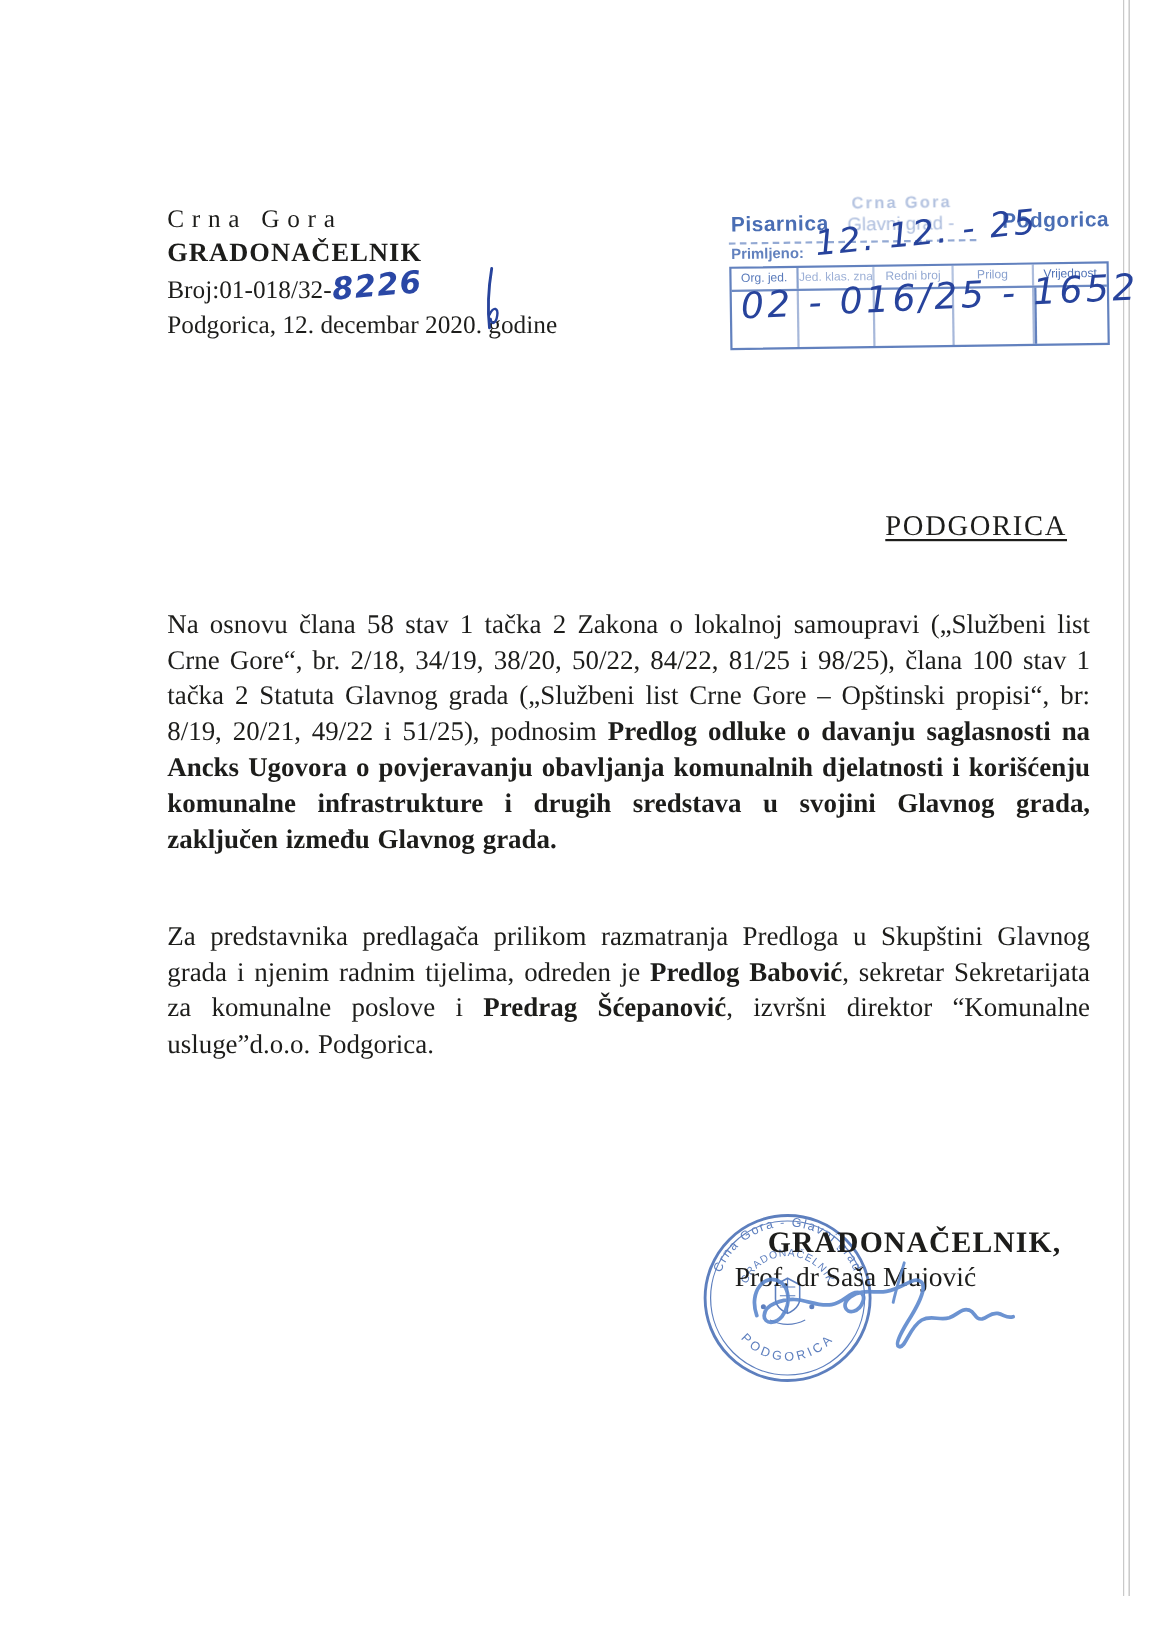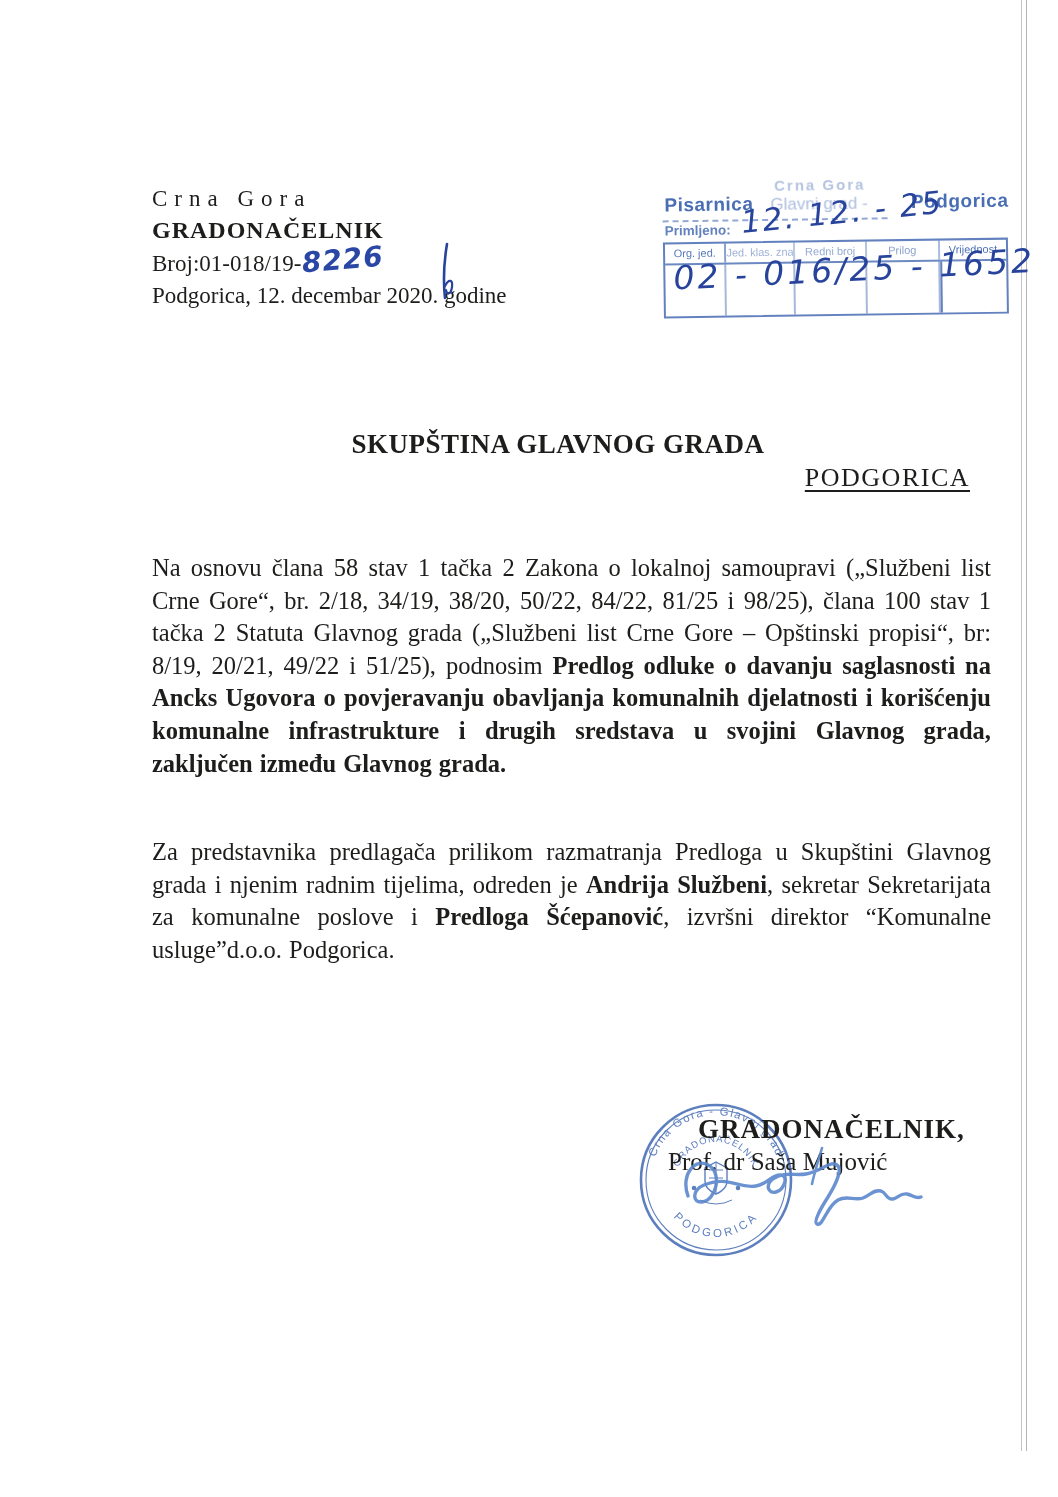--- a/index.html
+++ b/index.html
@@ -87,21 +87,21 @@
 <div class="page">
 
   <div class="edge-line a"></div>
   <div class="edge-line b"></div>
   <div class="speck"></div>
 
   <div class="letterhead">
     <div class="lh-country">Crna Gora</div>
     <div class="lh-office">GRADONAČELNIK</div>
     <div class="lh-ref">
-      <span>Broj:01-018/19-</span><span class="hw-ref">8226</span>
+      <span>Broj:01-018/32-</span><span class="hw-ref">8226</span>
       <svg class="hw-slash" width="22" height="64" viewBox="0 0 22 64">
         <path d="M12,2 C9,20 8,38 10,56" fill="none" stroke="#27439c" stroke-width="2.6" stroke-linecap="round"></path>
         <path d="M10,44 c4,-8 8,-6 7,1 c-1,7 -5,9 -6,3" fill="none" stroke="#27439c" stroke-width="2.2" stroke-linecap="round"></path>
       </svg>
     </div>
     <div class="lh-date">Podgorica, 12. decembar 2020. godine</div>
   </div>
 
   <div class="rstamp">
     <div class="rs-faint">Crna Gora</div>
@@ -125,29 +125,28 @@
         <div class="rs-bcell b0"></div>
         <div class="rs-bcell b1"></div>
         <div class="rs-bcell b2"></div>
         <div class="rs-bcell b3"></div>
         <div class="rs-bcell b4"></div>
       </div>
     </div>
     <div class="hw-entry">02 - 016/25 - 1652</div>
   </div>
 
-  <div class="addr1">SKUPŠTINA GLAVNOG GRADA</div>
   <div class="addr2">PODGORICA</div>
 
   <div class="para p1">
     <span>Na osnovu člana 58 stav 1 tačka 2 Zakona o lokalnoj samoupravi („Službeni list Crne Gore“, br. 2/18, 34/19, 38/20, 50/22, 84/22, 81/25 i 98/25), člana 100 stav 1 tačka 2 Statuta Glavnog grada („Službeni list Crne Gore – Opštinski propisi“, br: 8/19, 20/21, 49/22 i 51/25), podnosim </span><b>Predlog odluke o davanju saglasnosti na Ancks Ugovora o povjeravanju obavljanja komunalnih djelatnosti i korišćenju komunalne infrastrukture i drugih sredstava u svojini Glavnog grada, zaključen između Glavnog grada.</b>
   </div>
 
   <div class="para p2">
-    <span>Za predstavnika predlagača prilikom razmatranja Predloga u Skupštini Glavnog grada i njenim radnim tijelima, odreden je </span><b>Andrija Službeni</b><span>, sekretar Sekretarijata za komunalne poslove i </span><b>Predloga Šćepanović</b><span>, izvršni direktor “Komunalne usluge”d.o.o. Podgorica.</span>
+    <span>Za predstavnika predlagača prilikom razmatranja Predloga u Skupštini Glavnog grada i njenim radnim tijelima, odreden je </span><b>Predlog Babović</b><span>, sekretar Sekretarijata za komunalne poslove i </span><b>Predrag Šćepanović</b><span>, izvršni direktor “Komunalne usluge”d.o.o. Podgorica.</span>
   </div>
 
   <div class="sig-title">GRADONAČELNIK,</div>
   <div class="sig-name">Prof. dr Saša Mujović</div>
 
   <svg class="seal" width="160" height="160" viewBox="0 0 160 160">
     <defs>
       <path id="sealTop" d="M 15,80 A 65,65 0 0 1 145,80"></path>
       <path id="sealBottom" d="M 25,82 A 55,55 0 0 0 135,82"></path>
       <path id="sealInner" d="M 40,82 A 40,40 0 0 1 120,82"></path>

